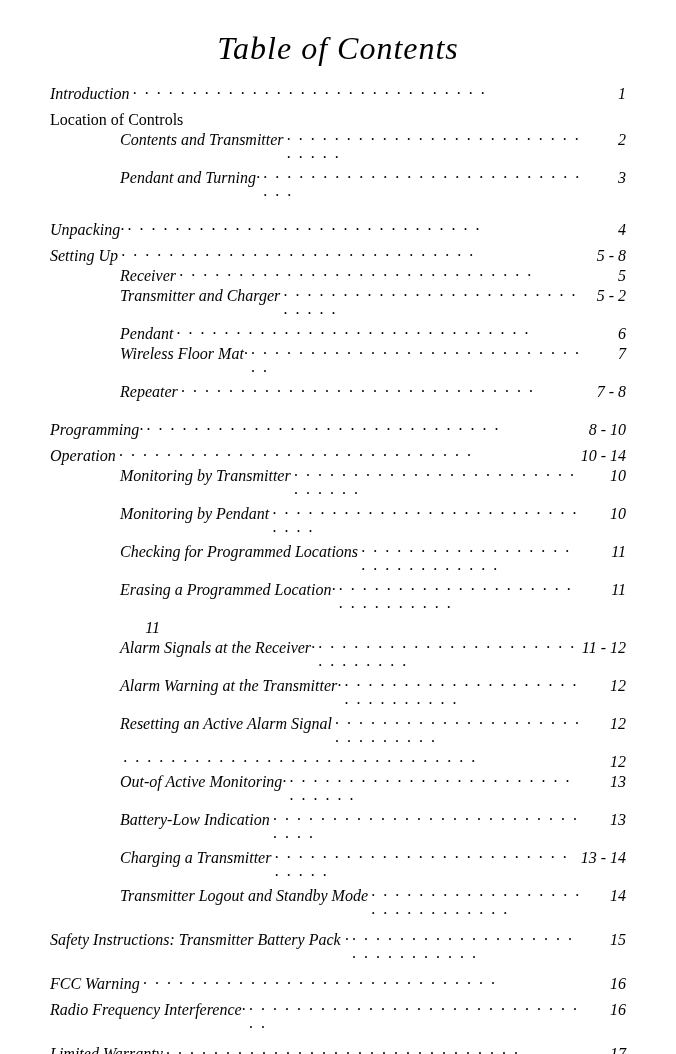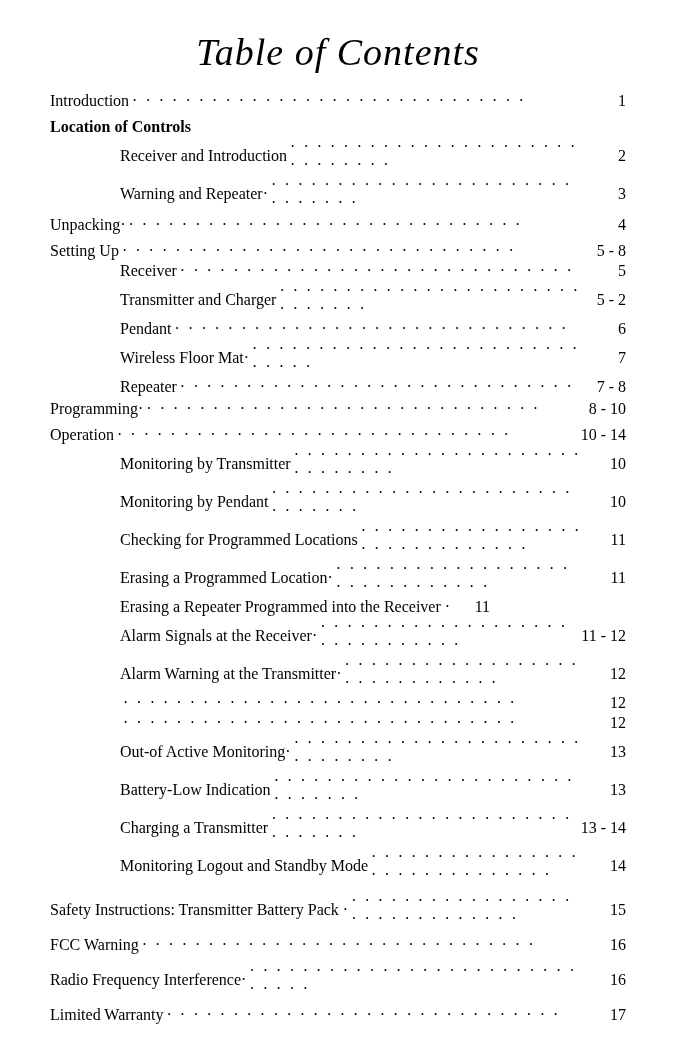--- a/index.html
+++ b/index.html
@@ -12,31 +12,32 @@
       background: #ffffff;
       font-family: 'Times New Roman', Times, serif;
       width: 676px;
       min-height: 1054px;
       padding: 30px 50px 30px 50px;
       color: #000000;
     }
 
     .page-title {
       text-align: center;
-      font-size: 38px;
+      font-size: 32px;
       font-style: italic;
       font-weight: normal;
       margin-bottom: 18px;
       letter-spacing: 1px;
     }
 
     .toc-entry {
       display: flex;
-      align-items: center;
+      align-items: flex-start;
       width: 100%;
+      font-style: italic;
     }
 
     .toc-label {
       white-space: nowrap;
       flex-shrink: 0;
     }
 
     .toc-dots {
       flex: 1;
       overflow: hidden;
@@ -69,36 +70,36 @@
 <h1 class="page-title">Table of Contents</h1>
 
 <div id="toc-container">
 <div class="toc-row toc-row-main">
       <div class="toc-entry">
         <span class="toc-label">Introduction</span>
         <span class="toc-dots"> · · · · · · · · · · · · · · · · · · · · · · · · · · · · · ·</span>
         <span class="toc-page">1</span>
       </div>
     </div>
-    <div class="toc-row toc-row-main" style="margin-top: 8px; font-weight: bold;"><span>Location of Controls</span></div>
-    <div class="toc-row toc-row-indent">
-      <div class="toc-entry">
-        <span class="toc-label">Receiver and Introduction</span>
+    <div class="toc-row toc-row-main" style="margin-top: 8px;"><span>Location of Controls</span></div>
+    <div class="toc-row toc-row-indent">
+      <div class="toc-entry">
+        <span class="toc-label">Contents and Transmitter</span>
         <span class="toc-dots"> · · · · · · · · · · · · · · · · · · · · · · · · · · · · · ·</span>
         <span class="toc-page">2</span>
       </div>
     </div>
     <div class="toc-row toc-row-indent">
       <div class="toc-entry">
-        <span class="toc-label">Warning and Repeater·</span>
+        <span class="toc-label">Pendant and Turning·</span>
         <span class="toc-dots"> · · · · · · · · · · · · · · · · · · · · · · · · · · · · · ·</span>
         <span class="toc-page">3</span>
       </div>
     </div>
-    <div class="toc-row toc-row-main" style="margin-top: 4px;">
+    <div class="toc-row toc-row-main" style="margin-top: 16px;">
       <div class="toc-entry">
         <span class="toc-label">Unpacking·</span>
         <span class="toc-dots"> · · · · · · · · · · · · · · · · · · · · · · · · · · · · · ·</span>
         <span class="toc-page">4</span>
       </div>
     </div>
     <div class="toc-row toc-row-main" style="margin-top: 8px;">
       <div class="toc-entry">
         <span class="toc-label">Setting Up</span>
         <span class="toc-dots"> · · · · · · · · · · · · · · · · · · · · · · · · · · · · · ·</span>
@@ -133,21 +134,21 @@
         <span class="toc-page">7</span>
       </div>
     </div>
     <div class="toc-row toc-row-indent">
       <div class="toc-entry">
         <span class="toc-label">Repeater</span>
         <span class="toc-dots"> · · · · · · · · · · · · · · · · · · · · · · · · · · · · · ·</span>
         <span class="toc-page">7 - 8</span>
       </div>
     </div>
-    <div class="toc-row toc-row-main" style="margin-top: 4px;">
+    <div class="toc-row toc-row-main" style="margin-top: 20px;">
       <div class="toc-entry">
         <span class="toc-label">Programming·</span>
         <span class="toc-dots"> · · · · · · · · · · · · · · · · · · · · · · · · · · · · · ·</span>
         <span class="toc-page">8 - 10</span>
       </div>
     </div>
     <div class="toc-row toc-row-main" style="">
       <div class="toc-entry">
         <span class="toc-label">Operation</span>
         <span class="toc-dots"> · · · · · · · · · · · · · · · · · · · · · · · · · · · · · ·</span>
@@ -177,40 +178,40 @@
     </div>
     <div class="toc-row toc-row-indent">
       <div class="toc-entry">
         <span class="toc-label">Erasing a Programmed Location·</span>
         <span class="toc-dots"> · · · · · · · · · · · · · · · · · · · · · · · · · · · · · ·</span>
         <span class="toc-page">11</span>
       </div>
     </div>
     <div class="toc-row toc-row-indent">
       <div class="toc-entry">
-        <span class="toc-label">Erasing a Repeater Programmed into the Receiver ·</span>
         <span class="toc-page">11</span>
       </div>
     </div>
     <div class="toc-row toc-row-indent">
       <div class="toc-entry">
         <span class="toc-label">Alarm Signals at the Receiver·</span>
         <span class="toc-dots"> · · · · · · · · · · · · · · · · · · · · · · · · · · · · · ·</span>
         <span class="toc-page">11 - 12</span>
       </div>
     </div>
     <div class="toc-row toc-row-indent">
       <div class="toc-entry">
         <span class="toc-label">Alarm Warning at the Transmitter·</span>
         <span class="toc-dots"> · · · · · · · · · · · · · · · · · · · · · · · · · · · · · ·</span>
         <span class="toc-page">12</span>
       </div>
     </div>
     <div class="toc-row toc-row-indent">
       <div class="toc-entry">
+        <span class="toc-label">Resetting an Active Alarm Signal</span>
         <span class="toc-dots"> · · · · · · · · · · · · · · · · · · · · · · · · · · · · · ·</span>
         <span class="toc-page">12</span>
       </div>
     </div>
     <div class="toc-row toc-row-indent">
       <div class="toc-entry">
         <span class="toc-dots"> · · · · · · · · · · · · · · · · · · · · · · · · · · · · · ·</span>
         <span class="toc-page">12</span>
       </div>
     </div>
@@ -230,21 +231,21 @@
     </div>
     <div class="toc-row toc-row-indent">
       <div class="toc-entry">
         <span class="toc-label">Charging a Transmitter</span>
         <span class="toc-dots"> · · · · · · · · · · · · · · · · · · · · · · · · · · · · · ·</span>
         <span class="toc-page">13 - 14</span>
       </div>
     </div>
     <div class="toc-row toc-row-indent">
       <div class="toc-entry">
-        <span class="toc-label">Monitoring Logout and Standby Mode</span>
+        <span class="toc-label">Transmitter Logout and Standby Mode</span>
         <span class="toc-dots"> · · · · · · · · · · · · · · · · · · · · · · · · · · · · · ·</span>
         <span class="toc-page">14</span>
       </div>
     </div>
     <div class="toc-row toc-row-main" style="margin-top: 8px;">
       <div class="toc-entry">
         <span class="toc-label">Safety Instructions: Transmitter Battery Pack ·</span>
         <span class="toc-dots"> · · · · · · · · · · · · · · · · · · · · · · · · · · · · · ·</span>
         <span class="toc-page">15</span>
       </div>

